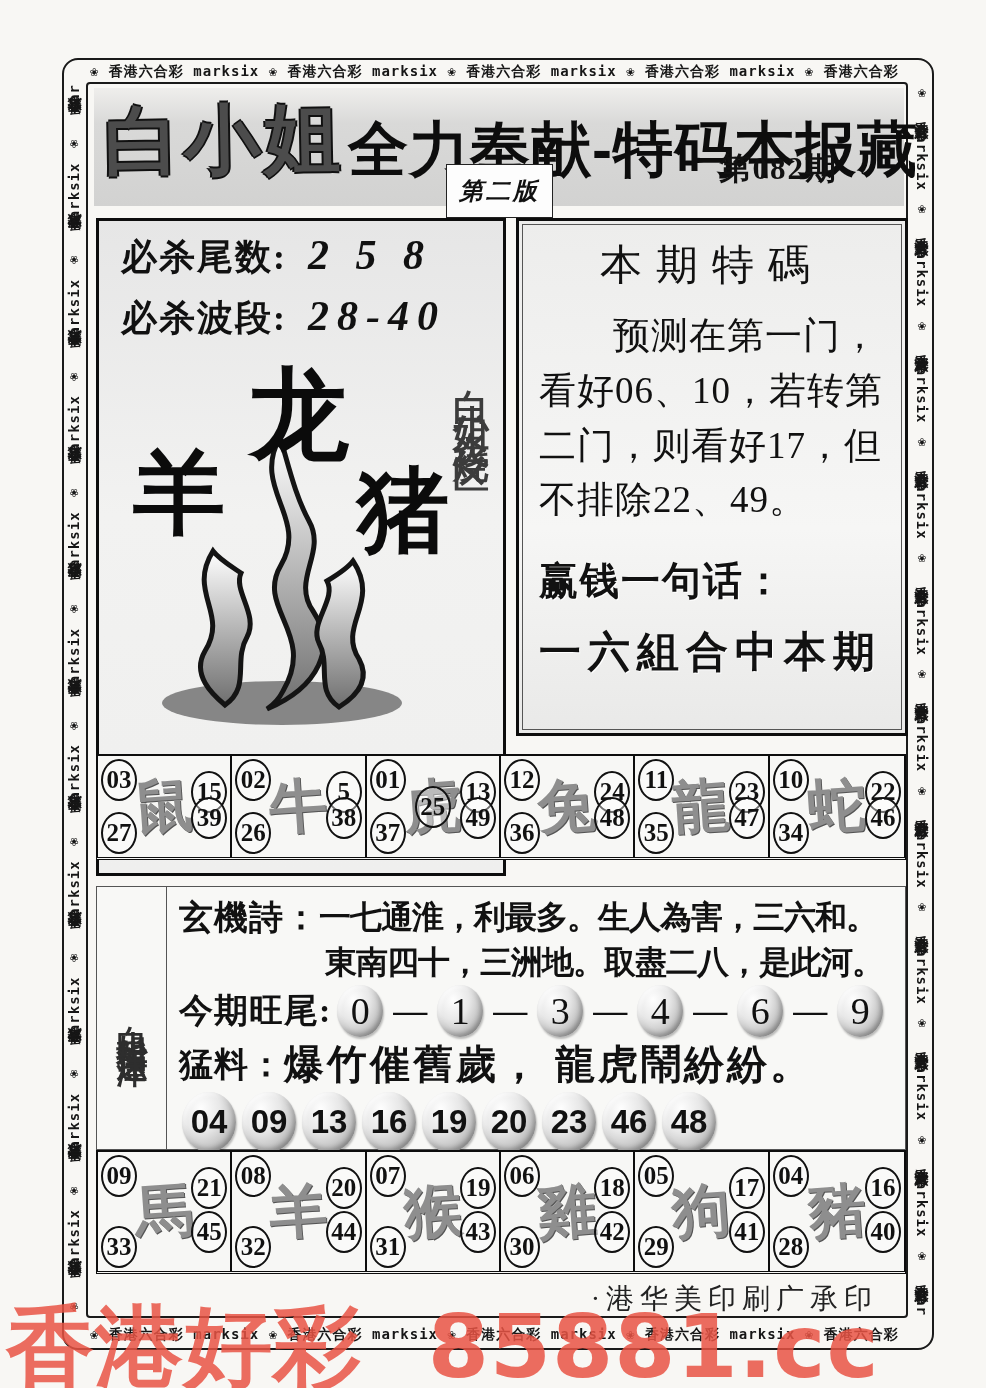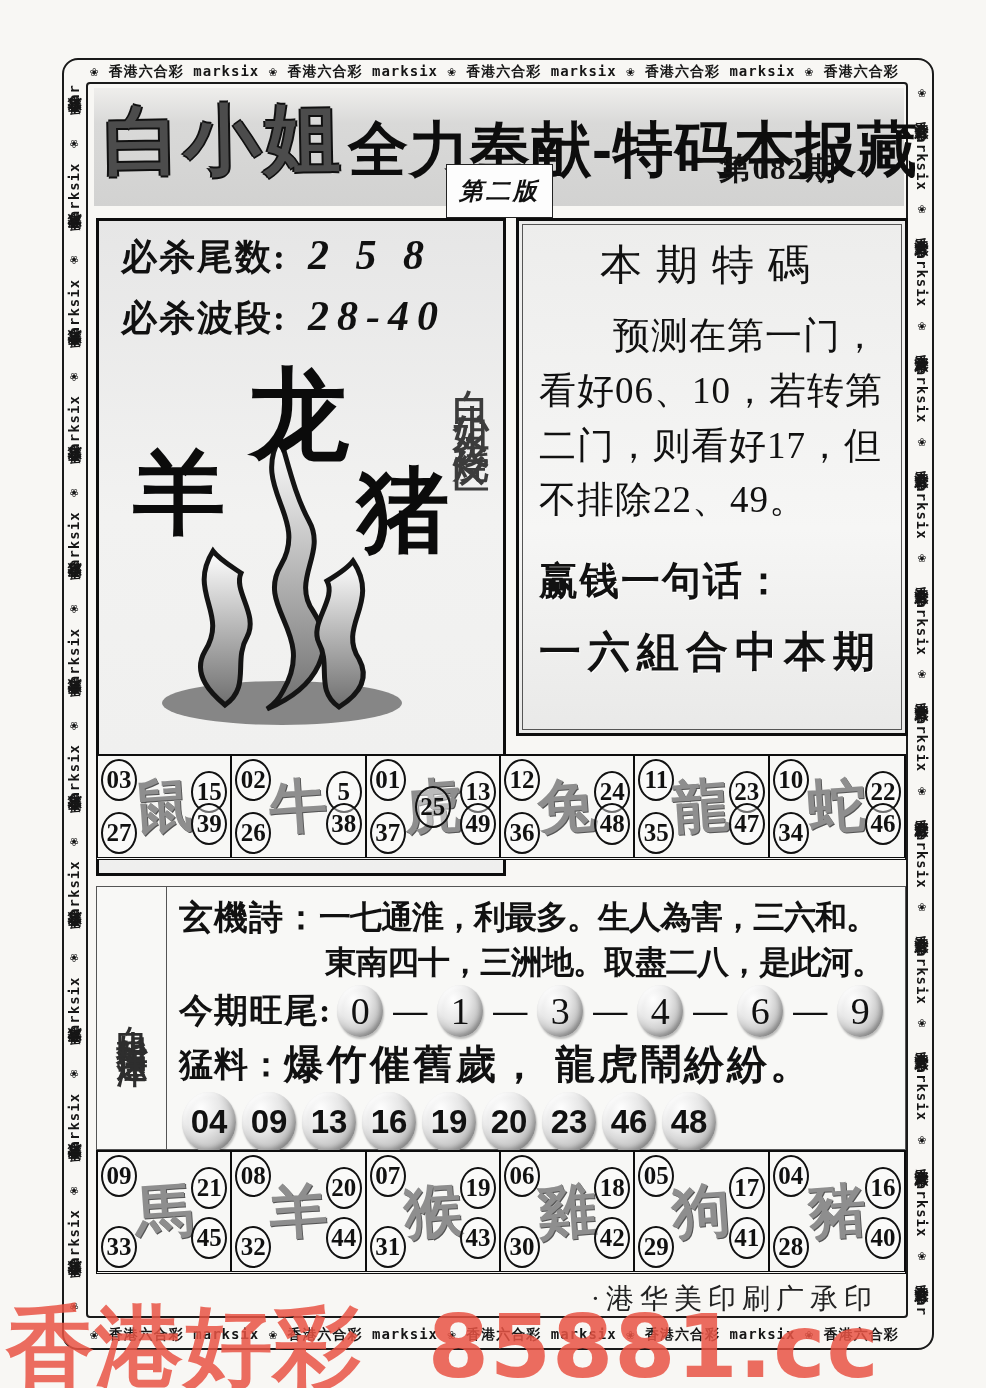--- a/index.html
+++ b/index.html
@@ -87,21 +87,21 @@
   }
   .ztable-top    { top:754px; height:106px; border-bottom:3px double #0d0d0d;}
   .ztable-bottom { top:1150px; height:124px; border-bottom:3px double #0d0d0d;}
   .zcell { position:relative; border-right:2px solid #0d0d0d; }
   .zcell:last-child { border-right:none; }
   .cnum {
     position:absolute; display:flex; align-items:center; justify-content:center;
     width:36px; height:42px; border:2px solid #111; border-radius:50%;
     font-size:25px; font-weight:600; background:rgba(255,255,255,.4);
   }
-  .tl{left:3px;top:3px;} .tr{right:3px;top:3px;margin-top:12px;} .bl{left:3px;bottom:3px;} .br{right:3px;bottom:12px;margin-left:36px;}
+  .tl{left:3px;top:3px;} .tr{right:3px;top:3px;margin-top:12px;} .bl{left:3px;bottom:3px;} .br{right:3px;bottom:18px;margin-left:36px;}
   .ctr{ left:50%; top:50%; transform:translate(-50%,-50%); z-index:2;}
   .ctr:empty{ display:none; }
   .zart {
     position:absolute; left:50%; top:50%; transform:translate(-50%,-50%) rotate(-4deg);
     font-size:58px; color:#8e8e8e; text-shadow:1px 1px 0 #555; font-weight:bold;
   }
   
   .guide {
     position:absolute; left:96px; top:886px; width:810px; height:264px;
     border:1px solid #555; display:flex; background:#f8f8f6;

